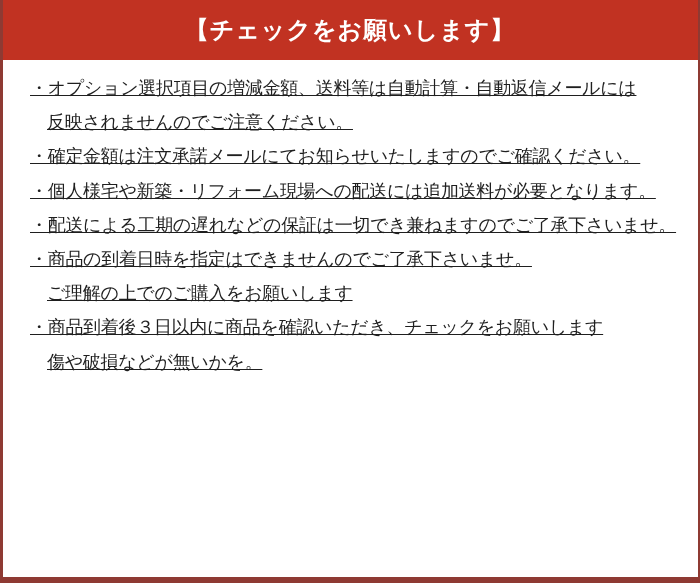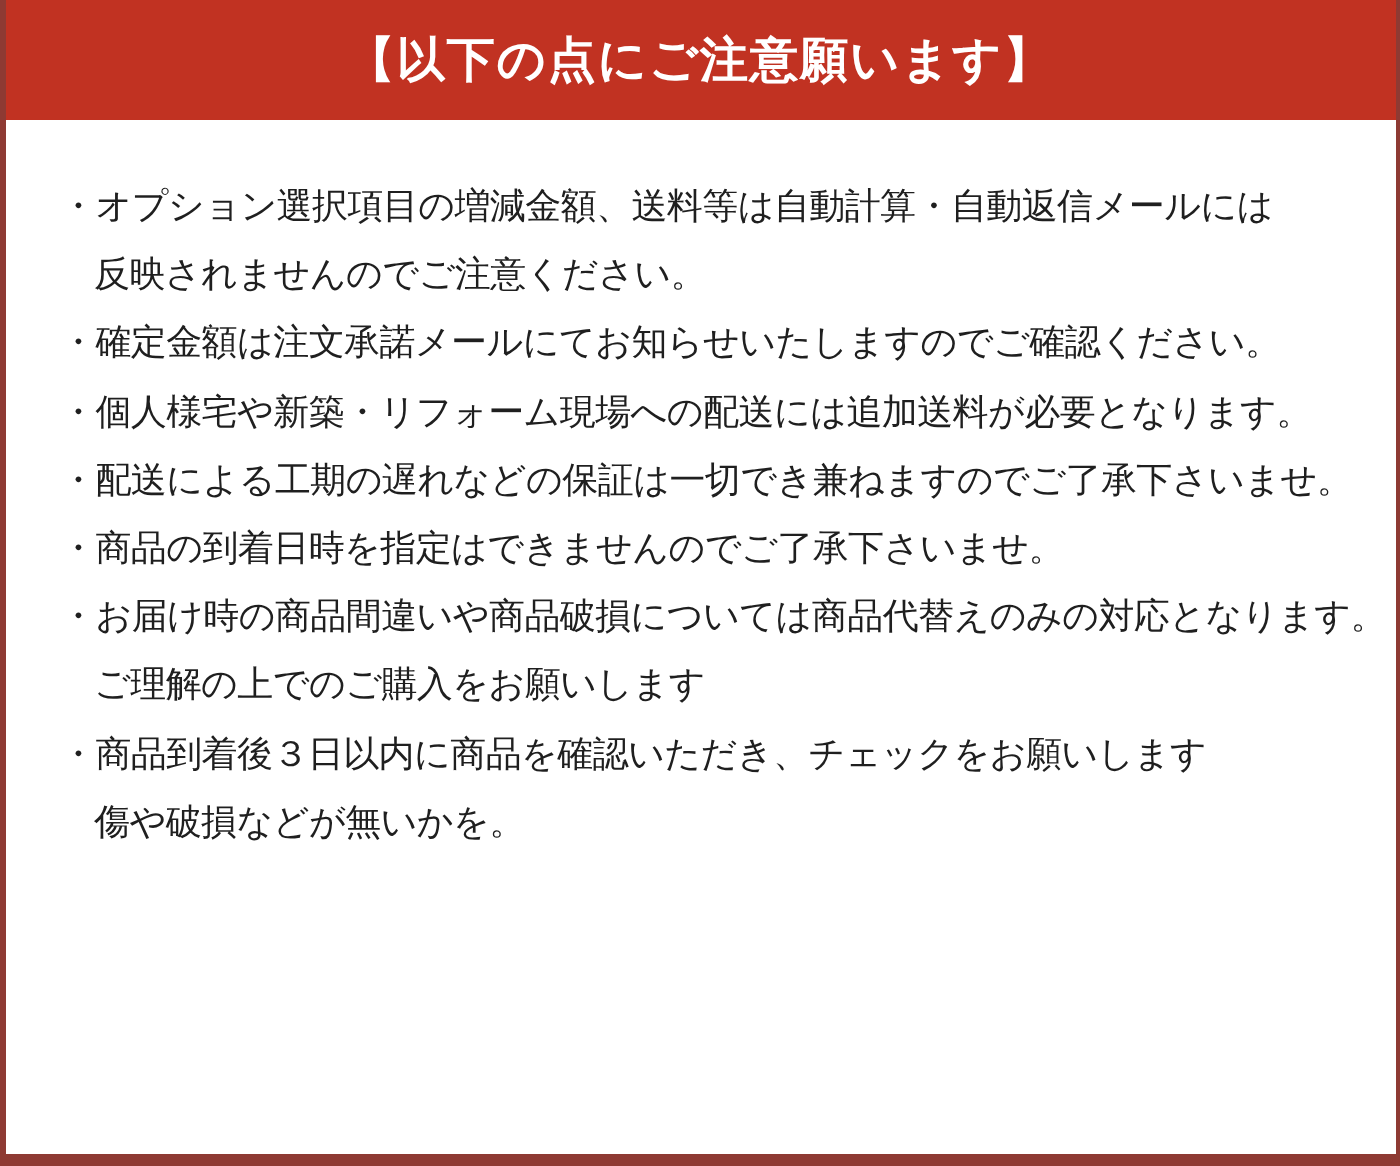--- a/index.html
+++ b/index.html
@@ -29,48 +29,48 @@
     justify-content: center;
   }
   .page-title {
     color: var(--title-text, #ffffff);
     font-size: 24px;
     font-weight: 700;
     letter-spacing: 1px;
     white-space: nowrap;
   }
   .notice-body {
-    padding: 26px 6px 0 27px;
+    padding: 11px 6px 0 27px;
     color: var(--body-text, #1f1f1f);
     font-size: 18px;
     letter-spacing: -0.3px;
+    text-decoration: underline;
   }
   .line {
     line-height: 34.2px;
     height: 34.2px;
     white-space: nowrap;
   }
   .line.indent {
     padding-left: 17px;
   }
 </style>
 </head>
 <body>
 
 <div class="page">
   <div class="notice-header">
-    <span class="page-title">【以下の点にご注意願います】</span>
+    <span class="page-title">【チェックをお願いします】</span>
   </div>
   <div class="notice-body">
     <div>
         <div class="line">・オプション選択項目の増減金額、送料等は自動計算・自動返信メールには</div>
         <div class="line indent">反映されませんのでご注意ください。</div>
         <div class="line">・確定金額は注文承諾メールにてお知らせいたしますのでご確認ください。</div>
         <div class="line">・個人様宅や新築・リフォーム現場への配送には追加送料が必要となります。</div>
         <div class="line">・配送による工期の遅れなどの保証は一切でき兼ねますのでご了承下さいませ。</div>
         <div class="line">・商品の到着日時を指定はできませんのでご了承下さいませ。</div>
-        <div class="line">・お届け時の商品間違いや商品破損については商品代替えのみの対応となります。</div>
         <div class="line indent">ご理解の上でのご購入をお願いします</div>
         <div class="line">・商品到着後３日以内に商品を確認いただき、チェックをお願いします</div>
         <div class="line indent">傷や破損などが無いかを。</div>
       </div>
   </div>
 </div>
 
 </body></html>

